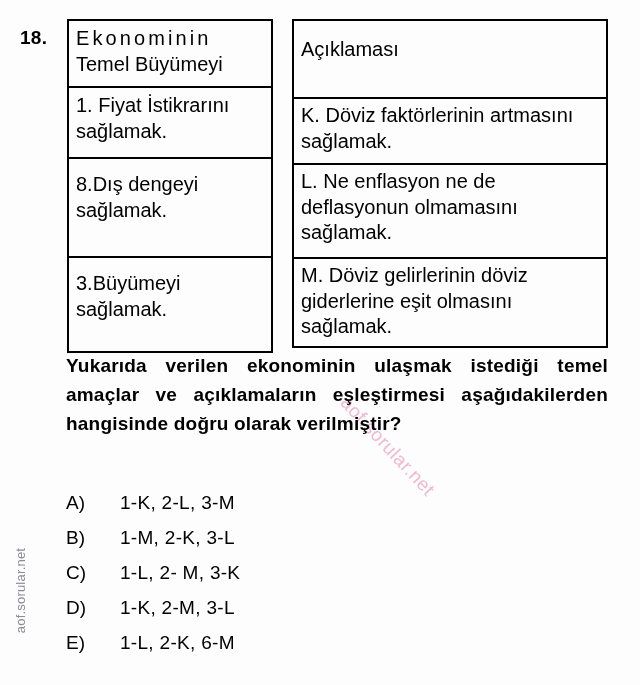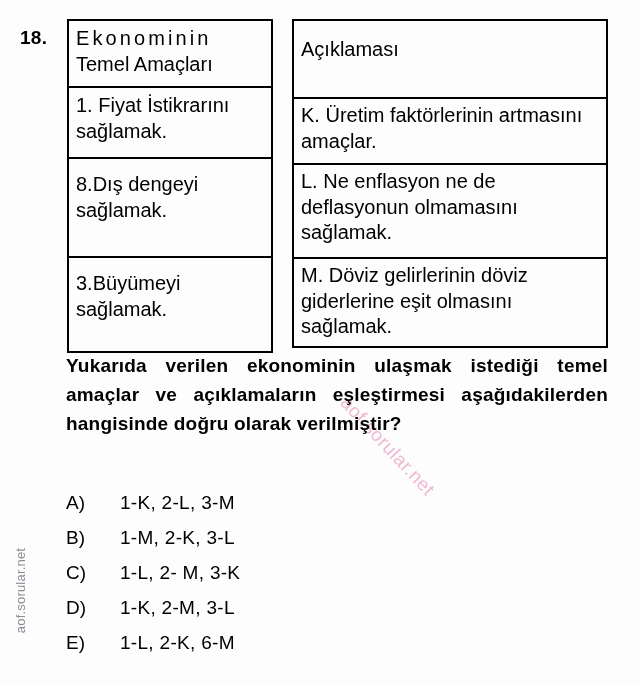--- a/index.html
+++ b/index.html
@@ -166,42 +166,42 @@
 </head>
 <body>
 
 <div id="question-number">18.</div>
 
 <table class="qtable" id="table-goals">
   <tbody>
       <tr class="row-head">
     <td class="cell-header">
       <span class="header-line-spaced">Ekonominin</span>
-      <span class="header-line-plain">Temel Amaçları</span>
+      <span class="header-line-plain">Temel Büyümeyi</span>
     </td>
   </tr>
   <tr class="row-1">
     <td>1. Fiyat İstikrarını sağlamak.</td>
   </tr>
   <tr class="row-2">
     <td>8.Dış dengeyi sağlamak.</td>
   </tr>
   <tr class="row-3">
     <td>3.Büyümeyi sağlamak.</td>
   </tr>
 </tbody>
   </table>
 
 <table class="qtable" id="table-explanations">
   <tbody>
       <tr class="row-head">
     <td class="cell-header">Açıklaması</td>
   </tr>
   <tr class="row-k">
-    <td>K. Üretim faktörlerinin artmasını amaçlar.</td>
+    <td>K. Döviz faktörlerinin artmasını sağlamak.</td>
   </tr>
   <tr class="row-l">
     <td>L. Ne enflasyon ne de deflasyonun olmamasını sağlamak.</td>
   </tr>
   <tr class="row-m">
     <td>M. Döviz gelirlerinin döviz giderlerine eşit olmasını sağlamak.</td>
   </tr>
 </tbody>
   </table>
 

